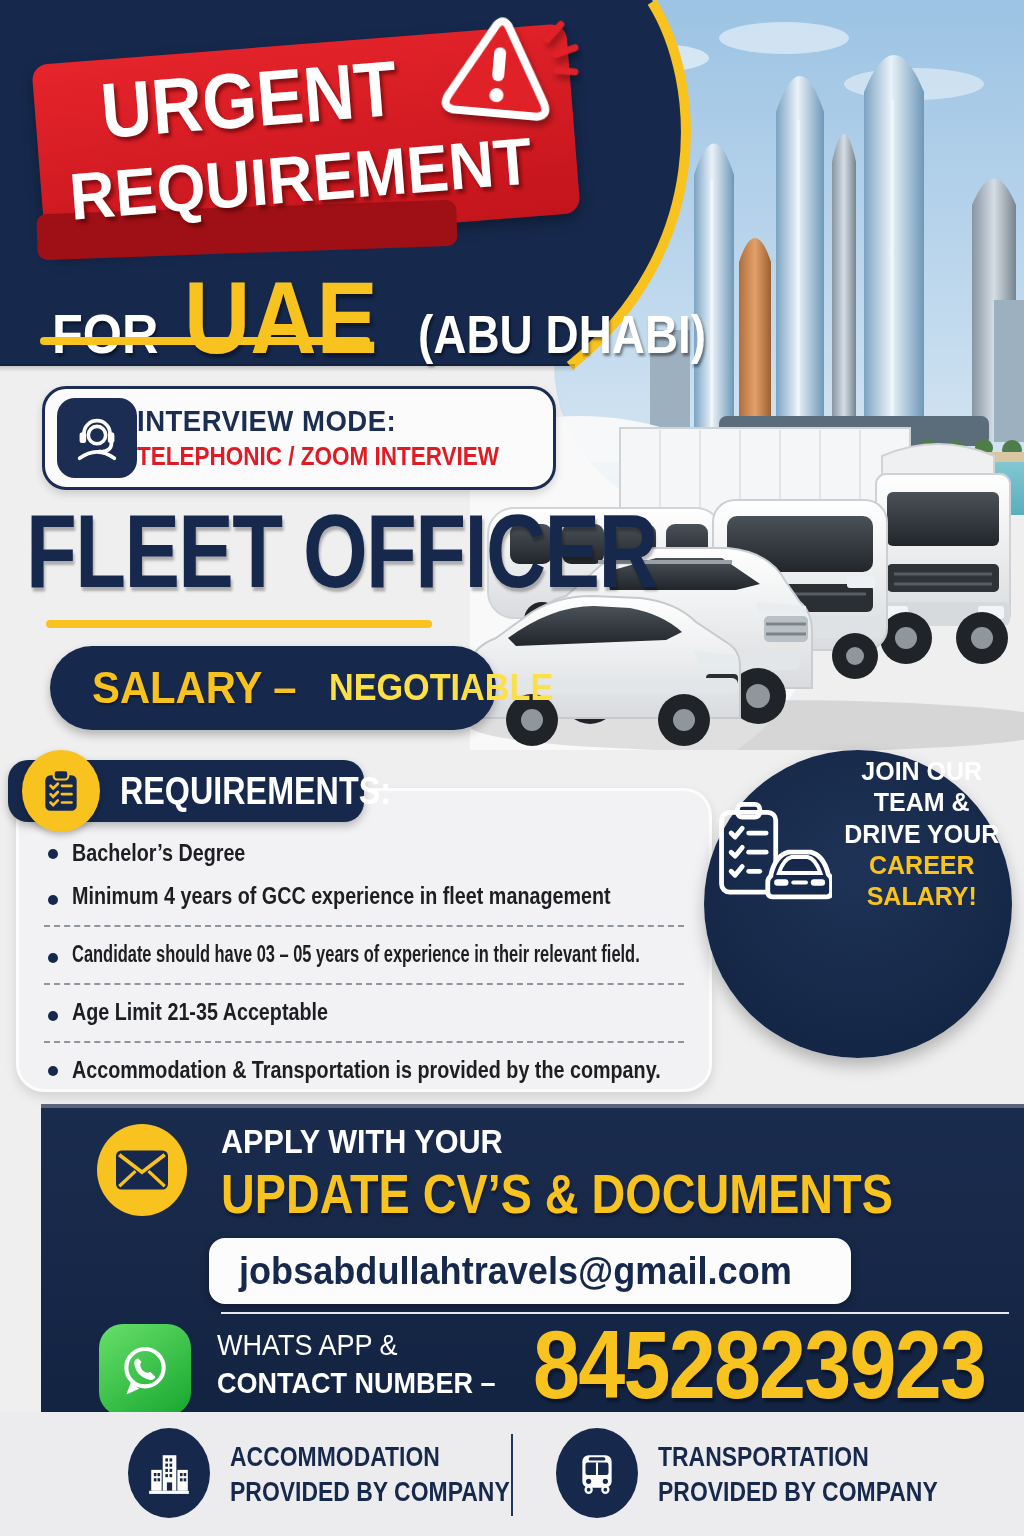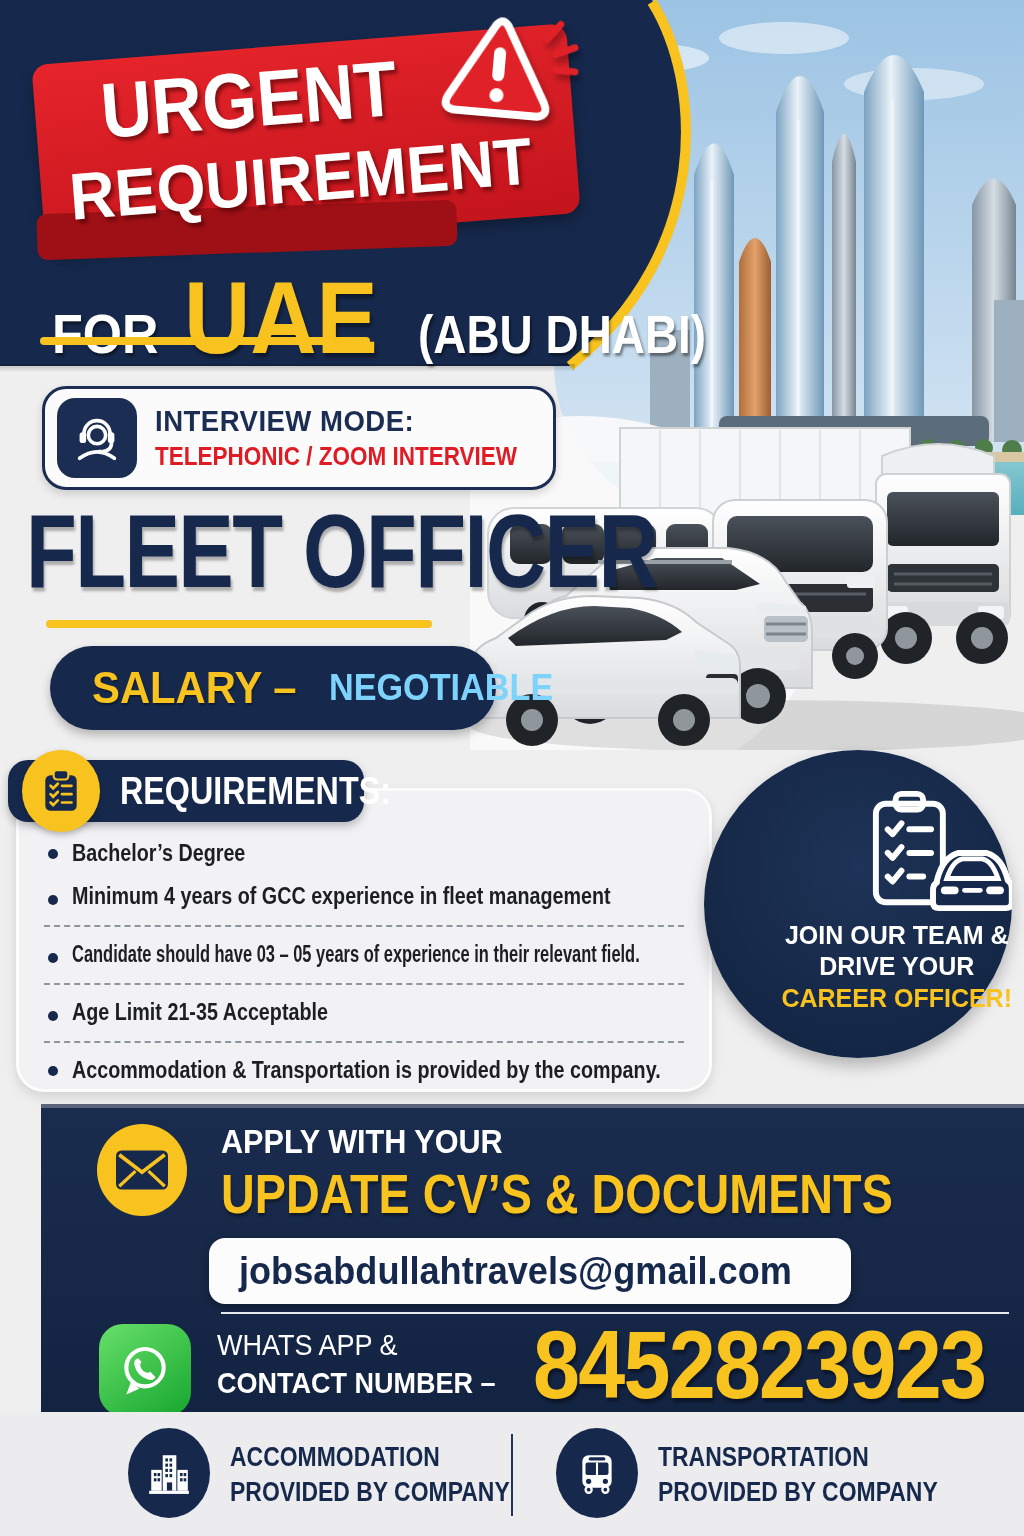--- a/index.html
+++ b/index.html
@@ -28,37 +28,37 @@
            filter:drop-shadow(3px 5px 3px rgba(0,0,0,.35));}
   .for-row{left:52px;top:244px;z-index:4;display:flex;align-items:baseline;color:#fff;}
   .for-word{font-size:56px;font-weight:700;text-shadow:2px 3px 3px rgba(0,0,0,.45);}
   .uae-word{font-size:102px;font-weight:700;color:#f8c21f;margin:16px 18px 0 14px;
             text-shadow:2px 4px 4px rgba(0,0,0,.45);}
   .city-word{font-size:54px;font-weight:700;text-shadow:2px 3px 3px rgba(0,0,0,.45);}
   .underline-1{left:40px;top:337px;width:330px;height:8px;background:#f8c21f;border-radius:4px;z-index:4;}
 
   
   .interview-box{left:42px;top:386px;width:514px;height:104px;background:#fbfbfc;z-index:4;
-      border:3px solid #1b2d52;border-radius:24px;display:flex;align-items:center;gap:18px;
+      border:3px solid #1b2d52;border-radius:24px;display:flex;align-items:center;
       padding-left:12px;box-sizing:border-box;box-shadow:0 4px 8px rgba(0,0,0,.15);}
   .iv-tile{width:80px;height:80px;background:#1b2d52;border-radius:18px;flex:0 0 auto;
       display:flex;align-items:center;justify-content:center;}
   .iv-title{font-size:29px;font-weight:700;color:#1b2d52;letter-spacing:.5px;}
   .iv-sub{font-size:25px;font-weight:700;color:#e01b24;margin-top:4px;}
 
   
   .job-title{left:26px;top:492px;font-size:104px;font-weight:700;color:#16294d;z-index:4;
       transform:scaleX(.8);transform-origin:0 0;letter-spacing:-2px;white-space:nowrap;
       text-shadow:2px 4px 3px rgba(0,0,0,.28);}
   .underline-2{left:46px;top:620px;width:386px;height:8px;background:#f8c21f;border-radius:4px;z-index:4;}
   .salary-pill{left:50px;top:646px;width:446px;height:84px;background:#16294d;border-radius:42px;z-index:4;
       display:flex;align-items:center;gap:18px;padding-left:24px;box-sizing:border-box;
       box-shadow:0 5px 10px rgba(0,0,0,.25);}
   .sal-label{font-size:44px;font-weight:700;color:#f8c21f;text-shadow:1px 2px 2px rgba(0,0,0,.4);}
-  .sal-value{font-size:36px;font-weight:700;color:#7dd3fc;margin-left:4px;}
+  .sal-value{font-size:36px;font-weight:700;color:#fde047;margin-left:4px;}
 
   .vehicles{left:470px;top:416px;z-index:2;}
 
   
   .req-box{left:16px;top:788px;width:696px;height:304px;background:#f2f2f4;border:3px solid #fcfcfd;
       border-radius:28px;z-index:2;box-shadow:0 5px 12px rgba(0,0,0,.12);box-sizing:border-box;}
   .req-banner{left:8px;top:760px;width:356px;height:62px;background:#16294d;border-radius:20px;z-index:3;
       line-height:62px;padding-left:112px;box-sizing:border-box;color:#fff;font-size:38px;font-weight:700;
       box-shadow:0 4px 8px rgba(0,0,0,.25);}
   .req-circle{left:22px;top:750px;width:78px;height:82px;background:#f8c21f;border-radius:50%;z-index:4;
@@ -67,21 +67,21 @@
   .req-list li{position:relative;padding:8px 0 8px 28px;font-size:23.5px;font-weight:700;color:#1d1e21;}
   .req-list li::before{content:"";position:absolute;left:4px;top:50%;margin-top:-5px;width:10px;height:10px;
       border-radius:50%;background:#16294d;}
   .req-list li.sep{border-bottom:2px dashed #8f959d;padding-bottom:15px;margin-bottom:6px;}
   .req-text{display:inline-block;transform:scaleX(.84);transform-origin:0 50%;white-space:nowrap;}
   .req-text.tight{transform:scaleX(.7);}
 
   
   .badge{left:704px;top:750px;width:308px;height:308px;border-radius:50%;z-index:3;
       background:radial-gradient(circle at 50% 38%,#1e3357,#142645 75%);
-      display:flex;flex-direction:column;align-items:flex-end;box-shadow:0 8px 16px rgba(0,0,0,.25);}
+      display:flex;flex-direction:row;align-items:flex-start;box-shadow:0 8px 16px rgba(0,0,0,.25);}
   .badge svg{margin-top:34px;}
   .badge-lines{text-align:center;margin-top:6px;line-height:1.25;}
   .badge-l{color:#fff;font-size:25px;font-weight:700;}
   .badge-l3{color:#f8c21f;font-size:25px;font-weight:700;}
 
   
   .apply-section{left:0;top:1104px;width:1024px;height:308px;z-index:2;
       background:linear-gradient(#1a2c4e,#132342);border-top:4px solid rgba(255,255,255,.3);box-sizing:border-box;margin-left:41px;}
   .mail-circle{position:absolute;left:56px;top:16px;width:90px;height:92px;background:#f8c21f;border-radius:50%;
       display:flex;align-items:center;justify-content:center;}
@@ -371,21 +371,21 @@
       </g>
       <path d="M84,98 Q90,74 106,70 L134,70 Q150,74 156,98 L158,100 Q160,102 160,108 L160,120 Q160,126 154,126 L86,126 Q80,126 80,120 L80,108 Q80,102 84,100 Z" fill="#16294d" stroke="#ffffff" stroke-width="6" stroke-linejoin="round"></path>
       <path d="M94,96 Q100,78 110,76 L130,76 Q140,78 146,96 Z" fill="#16294d" stroke="#ffffff" stroke-width="5"></path>
       <rect x="88" y="104" width="18" height="8" rx="4" fill="#ffffff"></rect>
       <rect x="134" y="104" width="18" height="8" rx="4" fill="#ffffff"></rect>
       <line x1="112" y1="108" x2="128" y2="108" stroke="#ffffff" stroke-width="5" stroke-linecap="round"></line>
     </svg>
     <div class="badge-lines">
       <div class="badge-l">JOIN OUR TEAM &amp;</div>
       <div class="badge-l">DRIVE YOUR</div>
-      <div class="badge-l3">CAREER OFFICER!</div>
+      <div class="badge-l3">CAREER SALARY!</div>
     </div>
   </div>
 
   <div class="abs apply-section">
     <div class="mail-circle">
       <svg width="52" height="40" viewBox="0 0 48 36">
         <rect x="0" y="0" width="48" height="36" rx="5" fill="#16294d"></rect>
         <path d="M3,4 L24,20 L45,4" fill="none" stroke="#f8c21f" stroke-width="3.5"></path>
         <path d="M3,33 L18,19 M45,33 L30,19" fill="none" stroke="#f8c21f" stroke-width="3"></path>
       </svg>

